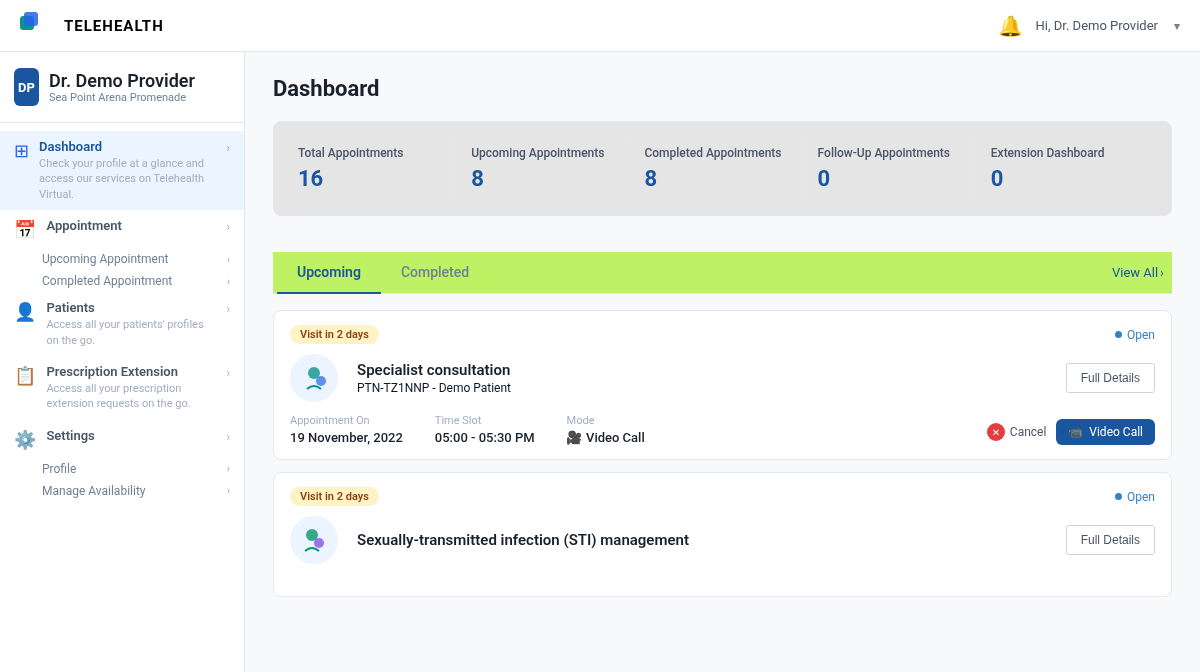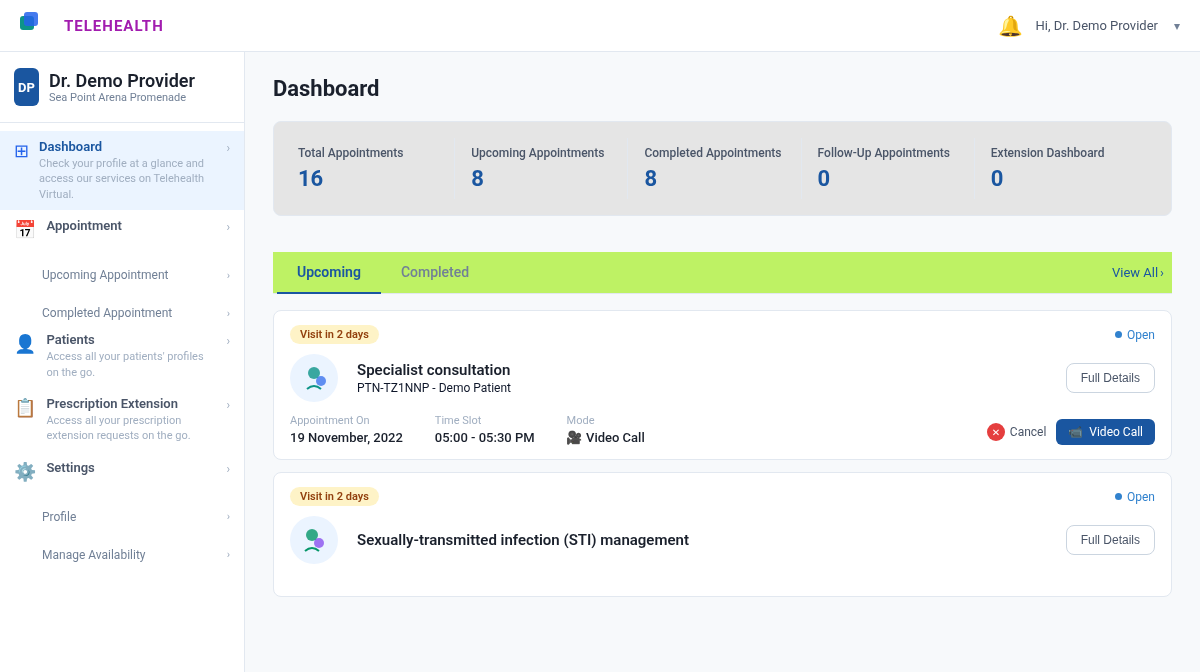--- a/index.html
+++ b/index.html
@@ -21,21 +21,21 @@
       align-items: center;
       gap: 8px;
     }
     .logo-icon {
       width: 36px;
       height: 28px;
     }
     .logo-text {
       font-size: 15px;
       font-weight: 700;
-      color: #a21caf;
+      color: #000000;
       letter-spacing: 1px;
     }
     .nav-right {
       display: flex;
       align-items: center;
       gap: 12px;
     }
     .bell-icon { font-size: 20px; color: #718096; cursor: pointer; }
     .user-greeting { font-size: 13px; color: #4a5568; }
     .chevron-down { font-size: 12px; color: #718096; margin-left: 4px; }
@@ -103,21 +103,20 @@
 
     .nav-sub-items { padding-left: 42px; }
     .nav-sub-item {
       display: flex;
       align-items: center;
       justify-content: space-between;
       padding: 4px 14px 4px 0;
       font-size: 12px;
       color: #718096;
       cursor: pointer;
-      margin-top: 16px;
     }
     .nav-sub-item .arrow { font-size: 11px; color: #a0aec0; }
 
     
     .main-content {
       flex: 1;
       overflow-y: auto;
       padding: 24px 28px;
       background: #f7f9fb;
     }
@@ -230,21 +229,21 @@
       justify-content: center;
       font-size: 22px;
       flex-shrink: 0;
     }
     .appt-info { flex: 1; }
     .appt-title { font-size: 15px; font-weight: 600; color: #1a202c; }
     .appt-patient { font-size: 12px; color: #0f172a; margin-top: 2px; }
     .full-details-btn {
       background: #fff;
       border: 1px solid #cbd5e0;
-      border-radius: 8px;
+      border-radius: 3px;
       padding: 7px 14px;
       font-size: 12px;
       color: #4a5568;
       cursor: pointer;
       white-space: nowrap;
     }
 
     .appt-details-row {
       display: flex;
       align-items: flex-end;

